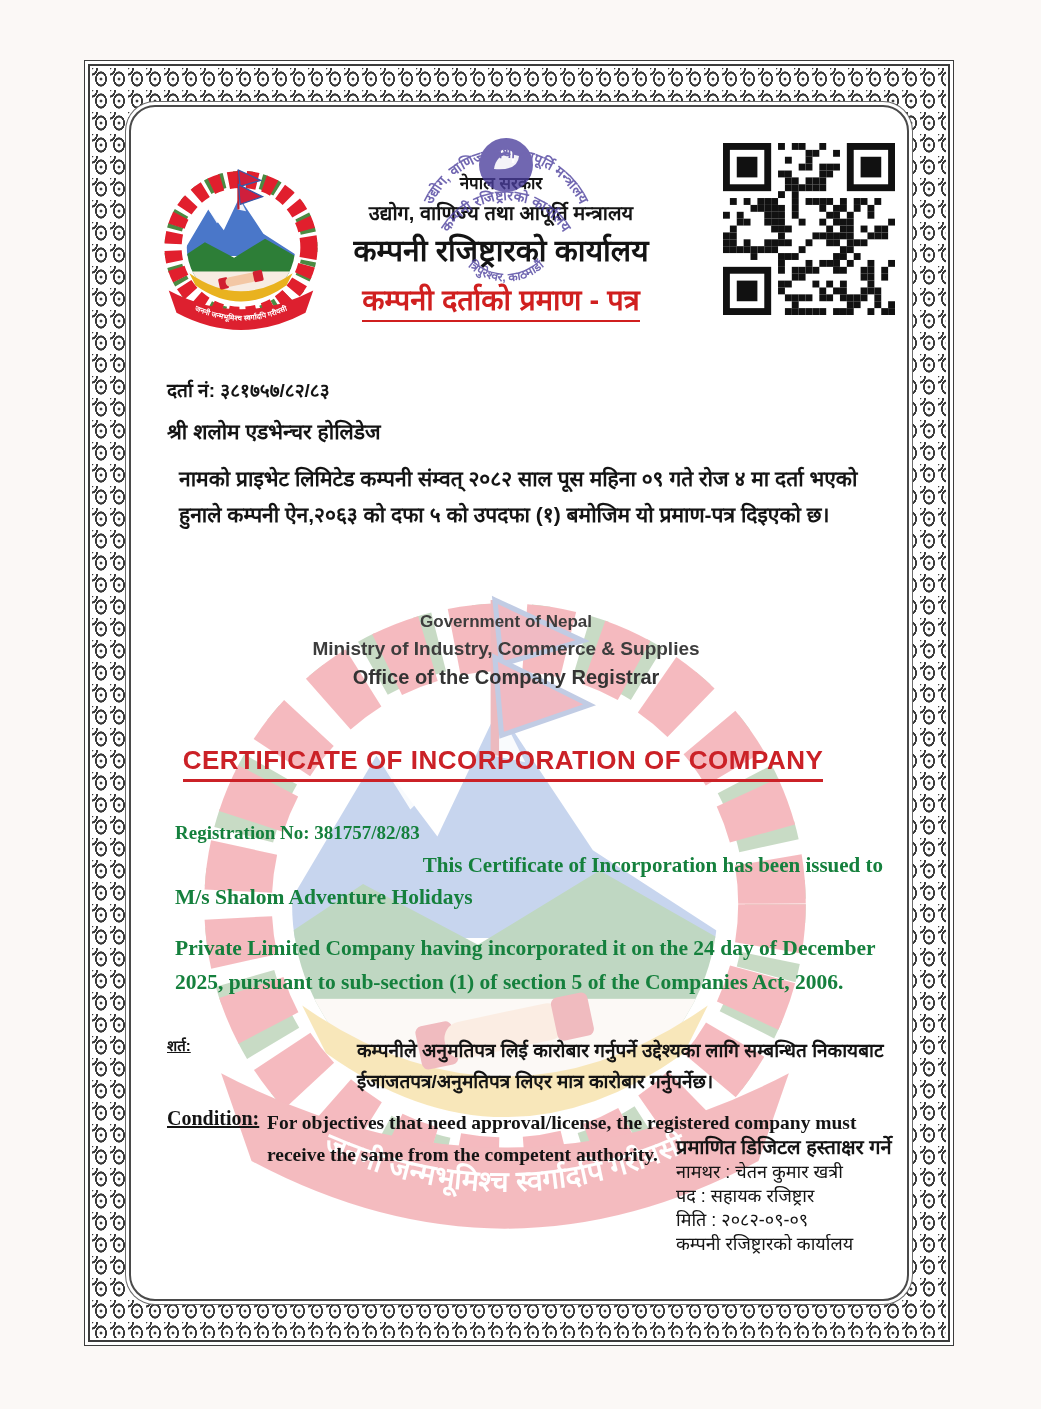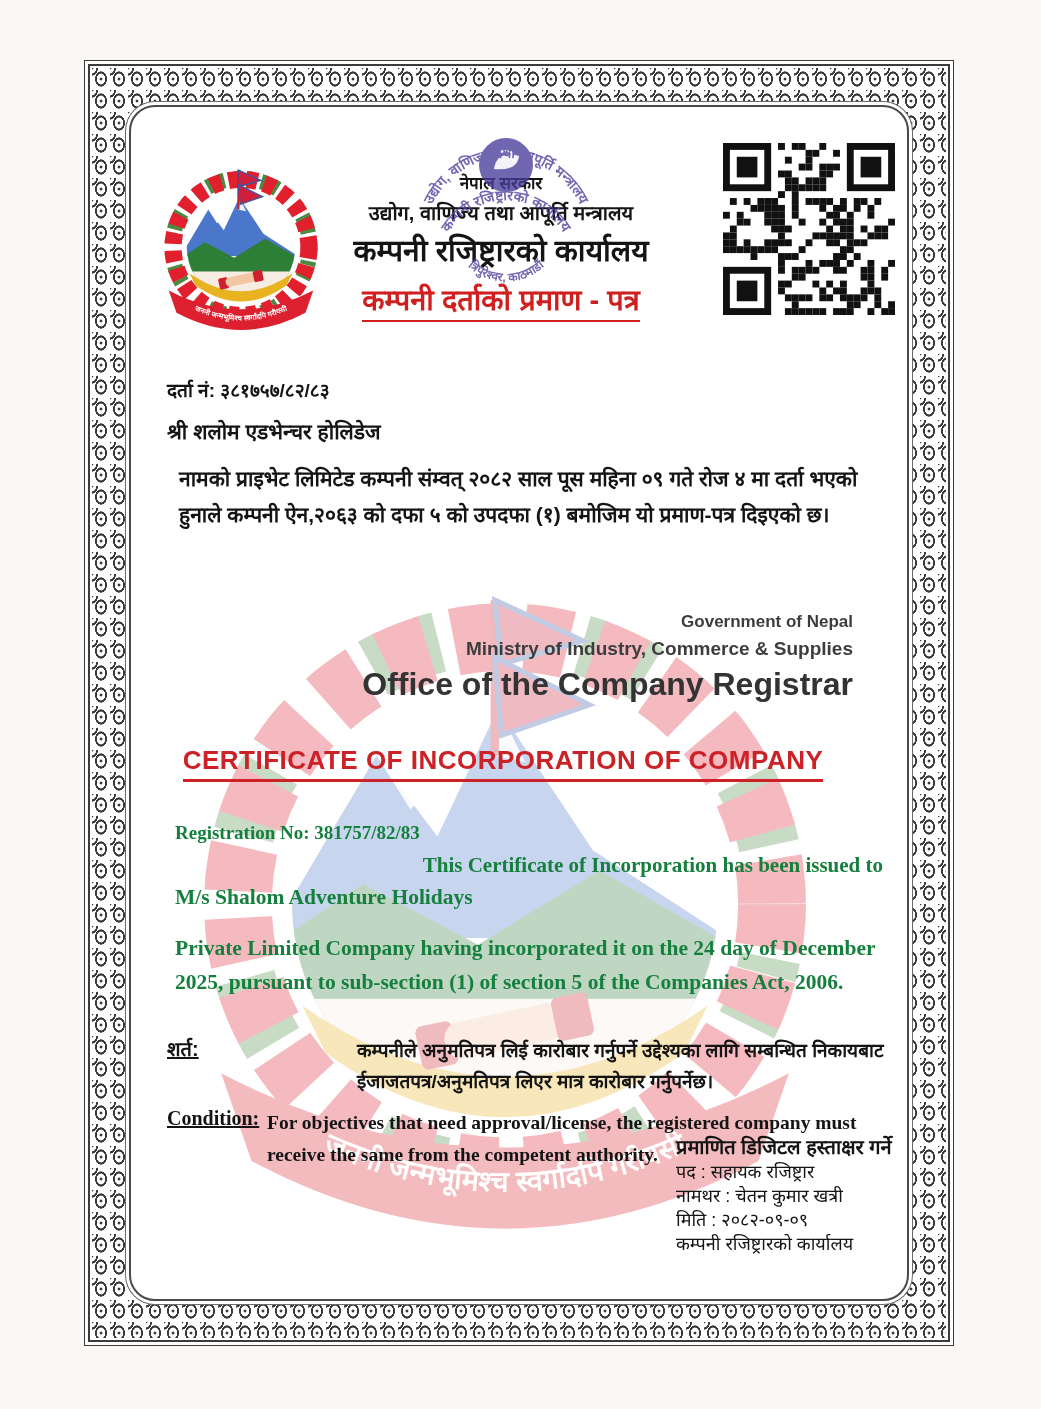--- a/index.html
+++ b/index.html
@@ -31,34 +31,34 @@
   .hdr-np{ left:150px; top:64px; width:440px; text-align:center; z-index:2; }
   .hdr-np .gov{ font-size:17px; font-weight:bold; }
   .hdr-np .min{ font-size:20px; font-weight:bold; margin-top:5px; }
   .hdr-np .off{ font-size:30px; font-weight:bold; margin-top:3px; }
   .hdr-np .crt{ display:inline-block; font-size:29px; font-weight:bold; margin-top:9px;
                 color:#d01f1f; border-bottom:2px solid #d01f1f; padding-bottom:2px;text-align:center; }
   .np-reg{ left:36px; top:270px; width:714px; z-index:2; }
   .np-reg .regno{ font-size:19px; font-weight:bold; }
   .np-reg .cname{ font-size:21px; font-weight:bold; margin-top:14px; }
   .np-reg .body{ font-size:21px; font-weight:700; margin-top:16px; line-height:36px;margin-left:12px; }
-  .en-hdr{ left:16px; top:505px; width:706px; text-align:right; color:#3d3d3d; z-index:1; }
+  .en-hdr{ left:22px; top:505px; width:706px; text-align:center; color:#3d3d3d; z-index:1; }
   .en-hdr .gov{ font-size:17px; font-weight:600; }
   .en-hdr .min{ font-size:19px; font-weight:700; margin-top:6px; }
-  .en-hdr .off{ font-size:32px; font-weight:bold; color:#333; margin-top:6px; }
+  .en-hdr .off{ font-size:20px; font-weight:bold; color:#333; margin-top:6px; }
   .en-title{ left:0; top:638px; width:744px; text-align:center; z-index:1; }
   .en-title span{ display:inline-block; font-size:26px; font-weight:bold; letter-spacing:.5px;
                   color:#cb2127; border-bottom:3px solid #cb2127; padding-bottom:3px; }
   .en-body{ left:44px; top:715px; width:708px; font-family:"Liberation Serif", serif;
             color:#15803d; z-index:1; }
   .en-body .regno{ font-size:19px; font-weight:bold; }
   .en-body .issued{ font-size:21px; font-weight:bold; text-align:right; margin-top:9px; }
   .en-body .cname{ font-size:21.5px; font-weight:bold; margin-top:7px; }
   .en-body .body{ font-size:21.5px; font-weight:bold; margin-top:21px; line-height:34px; }
-  .cond-np-label{ left:36px; top:928px; font-size:20px; font-weight:bold;
+  .cond-np-label{ left:36px; top:928px; font-size:15px; font-weight:bold;
                   text-decoration:underline; z-index:1; }
   .cond-np-text{ left:226px; top:928px; width:528px; font-size:19px; font-weight:700;
                  line-height:31px; z-index:1; }
   .cond-en-label{ left:36px; top:1000px; font-family:"Liberation Serif", serif;
                   font-size:20px; font-weight:bold; text-decoration:underline; z-index:1; }
   .cond-en-text{ left:136px; top:1000px; width:600px; font-family:"Liberation Serif", serif;
                  font-size:19.5px; font-weight:bold; line-height:32px; z-index:1; }
   .sig{ left:545px; top:1026px; width:252px; z-index:2; }
   .sig .t{ font-size:20px; font-weight:bold; white-space:nowrap; }
   .sig .l{ font-size:18px; line-height:24px; white-space:nowrap; }
@@ -378,22 +378,22 @@
           </div>
 
           <div class="abs cond-np-label">शर्त:</div>
           <div class="abs cond-np-text">कम्पनीले अनुमतिपत्र लिई कारोबार गर्नुपर्ने उद्देश्यका लागि सम्बन्धित निकायबाट ईजाजतपत्र/अनुमतिपत्र लिएर मात्र कारोबार गर्नुपर्नेछ।</div>
 
           <div class="abs cond-en-label">Condition:</div>
           <div class="abs cond-en-text">For objectives that need approval/license, the registered company must receive the same from the competent authority.</div>
 
           <div class="abs sig">
             <div class="t">प्रमाणित डिजिटल हस्ताक्षर गर्ने</div>
+            <div class="l">नामथर : चेतन कुमार खत्री</div>
             <div class="l">पद : सहायक रजिष्ट्रार</div>
-            <div class="l">नामथर : चेतन कुमार खत्री</div>
             <div class="l">मिति : २०८२-०९-०९</div>
             <div class="l">कम्पनी रजिष्ट्रारको कार्यालय</div>
           </div>
 
         </div>
       </div>
     </div>
   </div>
 </div>
 

